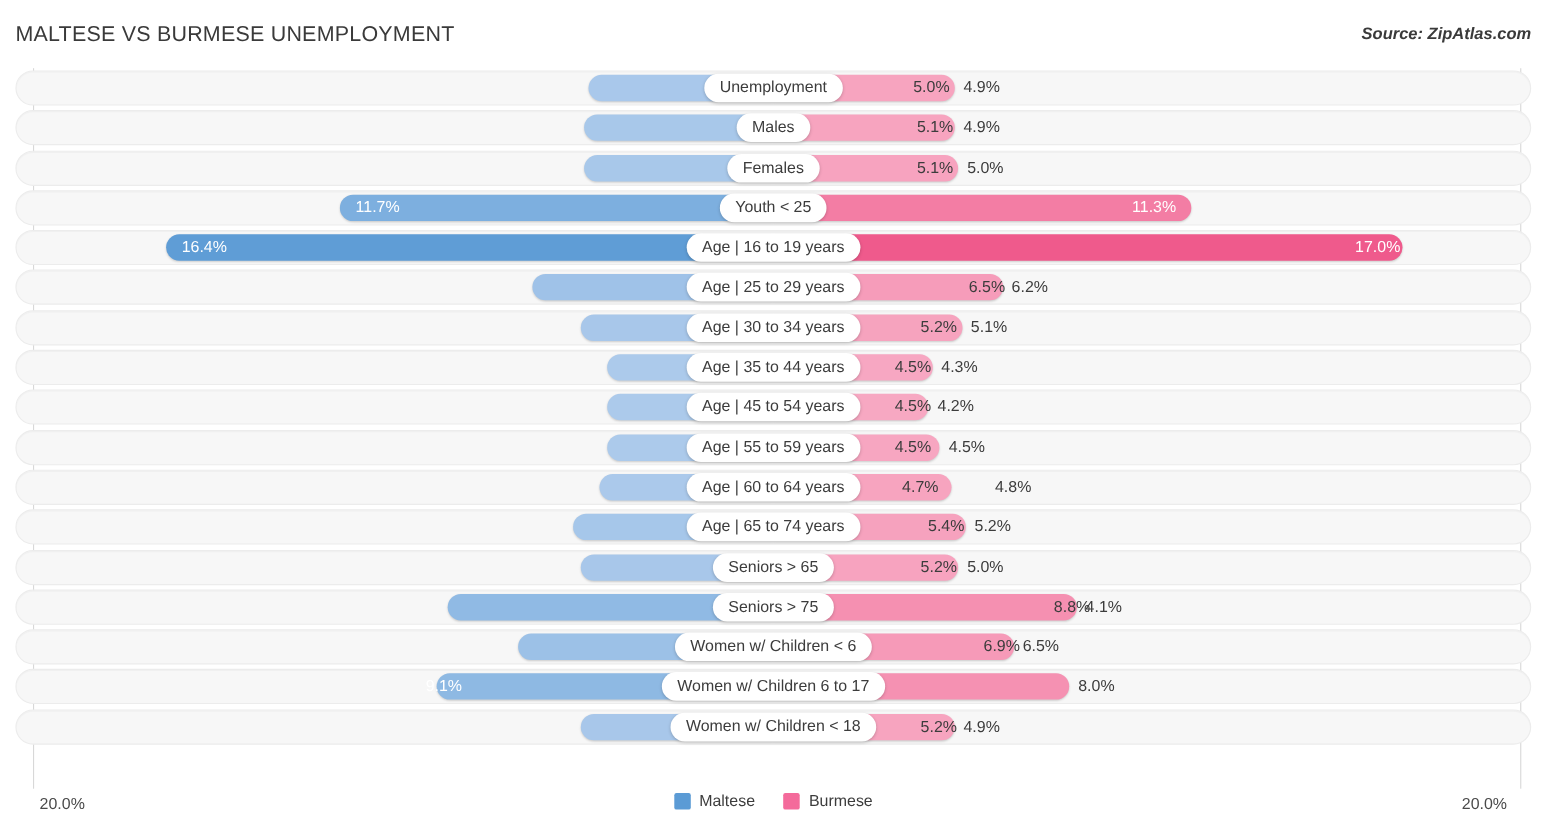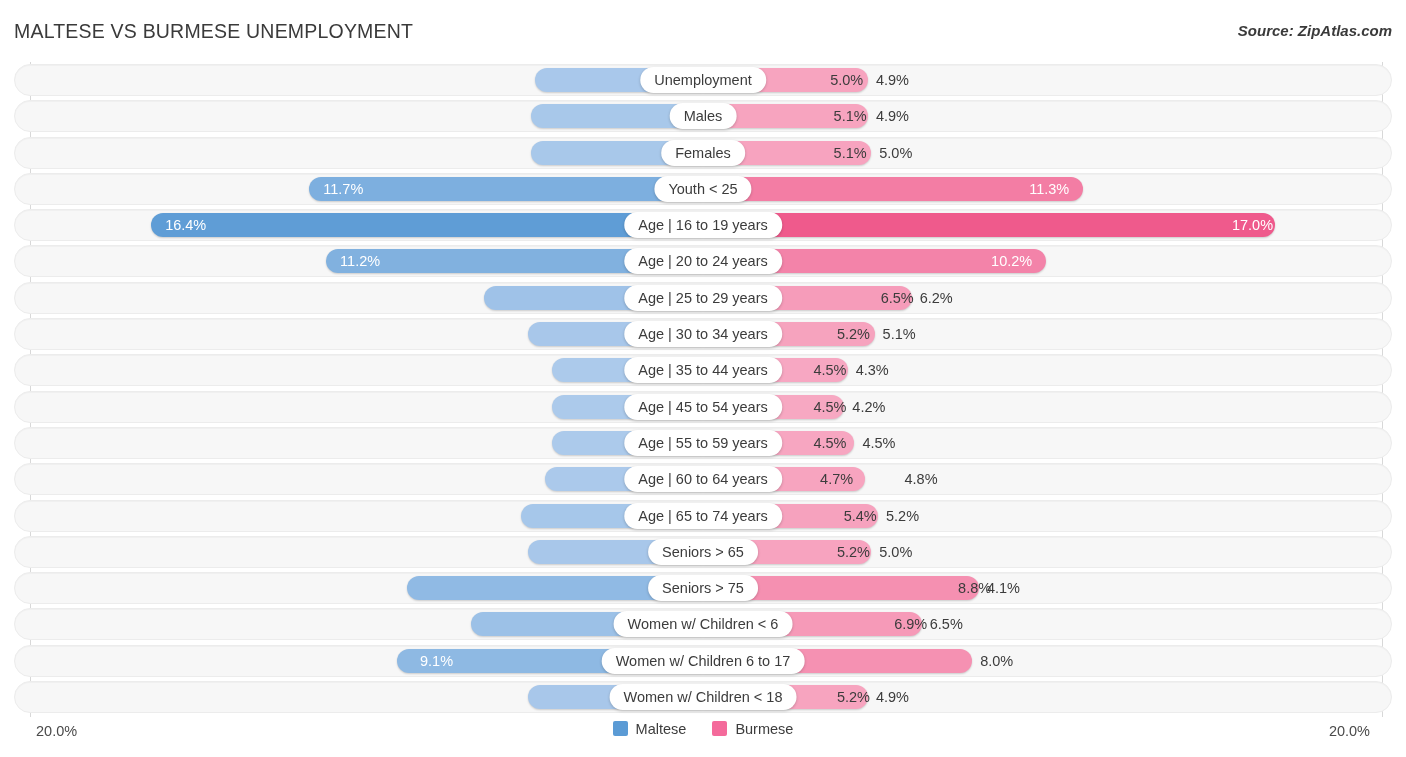--- a/index.html
+++ b/index.html
@@ -165,30 +165,20 @@
             <div class="bar left" style="width: 551.86px; background: rgb(95, 157, 214);"></div>
             <div class="bar right" style="width: 572.05px; background: rgb(239, 90, 140);"></div>
             <div class="val in" style="left: 165.14px; text-align: left;">16.4%</div>
             <div class="val in" style="left: 12px; width: 1261.05px; text-align: right;">17.0%</div>
           </div>
           <div class="center-label">Age | 16 to 19 years</div>
         </div>
         <div class="row">
           <div class="track"></div>
           <div class="bars">
-            <div class="bar left" style="width: 376.88px; background: rgb(129, 177, 223);"></div>
-            <div class="bar right" style="width: 343.23px; background: rgb(243, 131, 169);"></div>
-            <div class="val in" style="left: 340.12px; text-align: left;">11.2%</div>
-            <div class="val in" style="left: 0px; width: 1032.23px; text-align: right;">10.2%</div>
-          </div>
-          <div class="center-label">Age | 20 to 24 years</div>
-        </div>
-        <div class="row">
-          <div class="track"></div>
-          <div class="bars">
             <div class="bar left" style="width: 218.725px; background: rgb(159, 194, 232);"></div>
             <div class="bar right" style="width: 208.63px; background: rgb(246, 156, 186);"></div>
             <div class="val out-left" style="right: 492.275px; left: 30px;">6.5%</div>
             <div class="val out-right" style="left: 919.63px;">6.2%</div>
           </div>
           <div class="center-label">Age | 25 to 29 years</div>
         </div>
         <div class="row">
           <div class="track"></div>
           <div class="bars">
@@ -277,21 +267,21 @@
             <div class="val out-left" style="right: 478.815px; left: 30px;">6.9%</div>
             <div class="val out-right" style="left: 929.725px;">6.5%</div>
           </div>
           <div class="center-label">Women w/ Children &lt; 6</div>
         </div>
         <div class="row">
           <div class="track"></div>
           <div class="bars">
             <div class="bar left" style="width: 306.215px; background: rgb(142, 185, 227);"></div>
             <div class="bar right" style="width: 269.2px; background: rgb(245, 145, 178);"></div>
-            <div class="val in" style="left: 420px; text-align: right;">9.1%</div>
+            <div class="val in" style="left: 387px; text-align: right;">9.1%</div>
             <div class="val out-right" style="left: 980.2px;">8.0%</div>
           </div>
           <div class="center-label">Women w/ Children 6 to 17</div>
         </div>
         <div class="row">
           <div class="track"></div>
           <div class="bars">
             <div class="bar left" style="width: 174.98px; background: rgb(168, 199, 234);"></div>
             <div class="bar right" style="width: 164.885px; background: rgb(247, 164, 191);"></div>
             <div class="val out-left" style="right: 536.02px; left: 30px;">5.2%</div>

